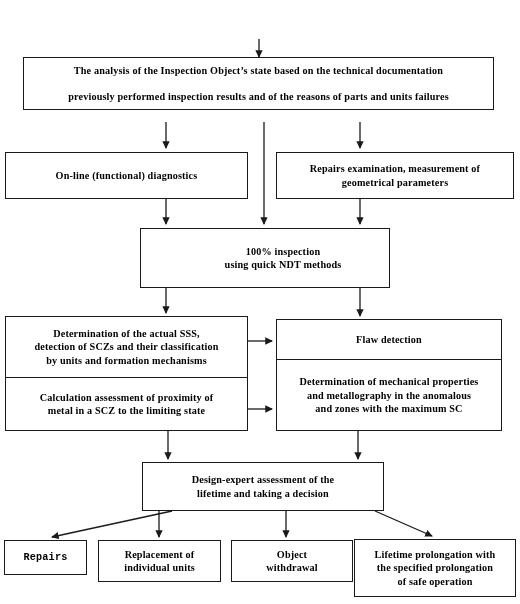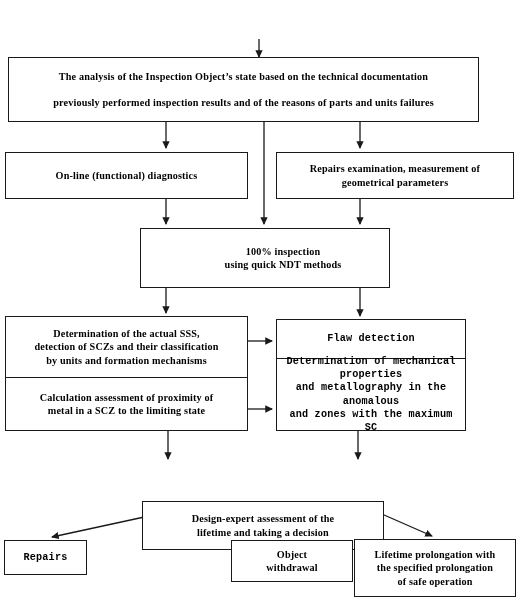--- a/index.html
+++ b/index.html
@@ -114,21 +114,21 @@
 
       <path d="M159,511 L159,537"></path>
 
       <path d="M286,511 L286,537"></path>
 
       <path d="M375,511 L432,536"></path>
     </g>
   </svg>
 
 
-  <div class="node" style="left:8px; top:57px; width:471px; height:65px;">
+  <div class="node" style="left:23px; top:57px; width:471px; height:53px;">
     <span class="txt">
       <span>The analysis of the Inspection Object’s state based on the technical documentation</span><br>
       <br>
       <span>previously performed inspection results and of the reasons of parts and units failures</span>
     </span>
   </div>
 
   <div class="node" style="left:5px; top:152px; width:243px; height:47px;">
     <span class="txt">On-line (functional) diagnostics</span>
   </div>
@@ -156,44 +156,50 @@
       </span>
     </div>
     <div class="cell divider-top" style="height:54px;">
       <span class="txt">
         <span>Calculation assessment of proximity of</span><br>
         <span>metal in a SCZ to the limiting state</span>
       </span>
     </div>
   </div>
 
-  <div class="group" style="left:276px; top:319px; width:190px; height:112px;font-family:Liberation Mono, monospace;">
+  <div class="group" style="left:276px; top:319px; width:226px; height:112px;">
     <div class="cell" style="height:40px;">
       <span class="txt">Flaw detection</span>
     </div>
     <div class="cell divider-top" style="height:72px;">
       <span class="txt">
         <span>Determination of mechanical properties</span><br>
         <span>and metallography in the anomalous</span><br>
         <span>and zones with the maximum SC</span>
       </span>
     </div>
   </div>
 
-  <div class="node" style="left:142px; top:462px; width:242px; height:49px;margin-top:39px;">
+  <div class="node" style="left:142px; top:462px; width:242px; height:49px;">
     <span class="txt">
       <span>Design-expert assessment of the</span><br>
       <span>lifetime and taking a decision</span>
     </span>
   </div>
 
   <div class="node" style="left:4px; top:540px; width:83px; height:35px;font-family:Liberation Mono, monospace;">
     <span class="txt">Repairs</span>
   </div>
 
+  <div class="node" style="left:98px; top:540px; width:123px; height:42px;">
+    <span class="txt">
+      <span>Replacement of</span><br>
+      <span>individual units</span>
+    </span>
+  </div>
 
   <div class="node" style="left:231px; top:540px; width:122px; height:42px;">
     <span class="txt">
       <span>Object</span><br>
       <span>withdrawal</span>
     </span>
   </div>
 
   <div class="node" style="left:354px; top:539px; width:162px; height:58px;">
     <span class="txt">

